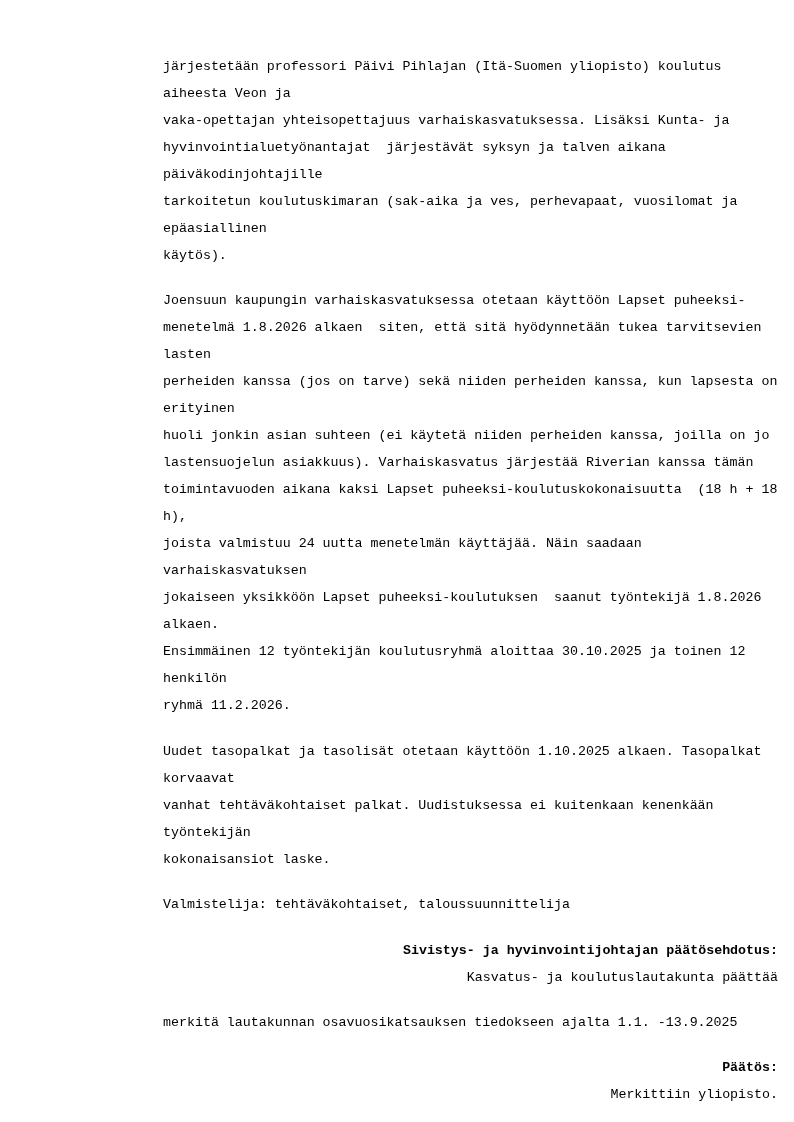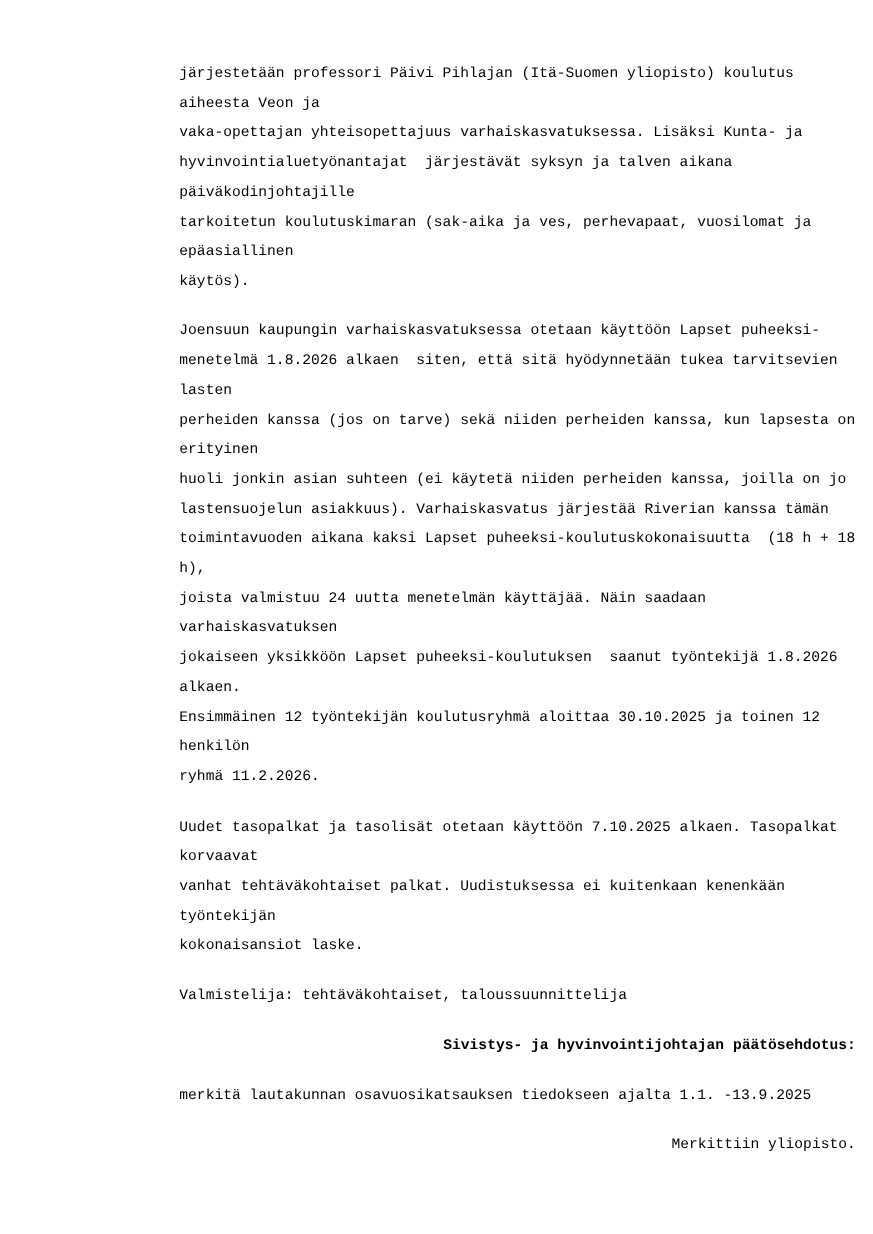--- a/index.html
+++ b/index.html
@@ -55,30 +55,32 @@
 menetelmä 1.8.2026 alkaen  siten, että sitä hyödynnetään tukea tarvitsevien lasten
 perheiden kanssa (jos on tarve) sekä niiden perheiden kanssa, kun lapsesta on erityinen
 huoli jonkin asian suhteen (ei käytetä niiden perheiden kanssa, joilla on jo
 lastensuojelun asiakkuus). Varhaiskasvatus järjestää Riverian kanssa tämän
 toimintavuoden aikana kaksi Lapset puheeksi-koulutuskokonaisuutta  (18 h + 18 h),
 joista valmistuu 24 uutta menetelmän käyttäjää. Näin saadaan varhaiskasvatuksen
 jokaiseen yksikköön Lapset puheeksi-koulutuksen  saanut työntekijä 1.8.2026 alkaen.
 Ensimmäinen 12 työntekijän koulutusryhmä aloittaa 30.10.2025 ja toinen 12 henkilön
 ryhmä 11.2.2026.</div>
 
-    <div class="block">Uudet tasopalkat ja tasolisät otetaan käyttöön 7.10.2025 alkaen. Tasopalkat korvaavat
+    <div class="block">Uudet tasopalkat ja tasolisät otetaan käyttöön 1.10.2025 alkaen. Tasopalkat korvaavat
 vanhat tehtäväkohtaiset palkat. Uudistuksessa ei kuitenkaan kenenkään työntekijän
 kokonaisansiot laske.</div>
 
     <div class="block">Valmistelija: tehtäväkohtaiset, taloussuunnittelija</div>
 
     <div class="group">
       <div class="line bold">Sivistys- ja hyvinvointijohtajan päätösehdotus:</div>
+      <div class="line">Kasvatus- ja koulutuslautakunta päättää</div>
     </div>
 
     <div class="block">merkitä lautakunnan osavuosikatsauksen tiedokseen ajalta 1.1. -13.9.2025</div>
 
     <div class="group">
+      <div class="line bold">Päätös:</div>
       <div class="line">Merkittiin yliopisto.</div>
     </div>
 
   </div>
 </div>
 
 </body></html>

